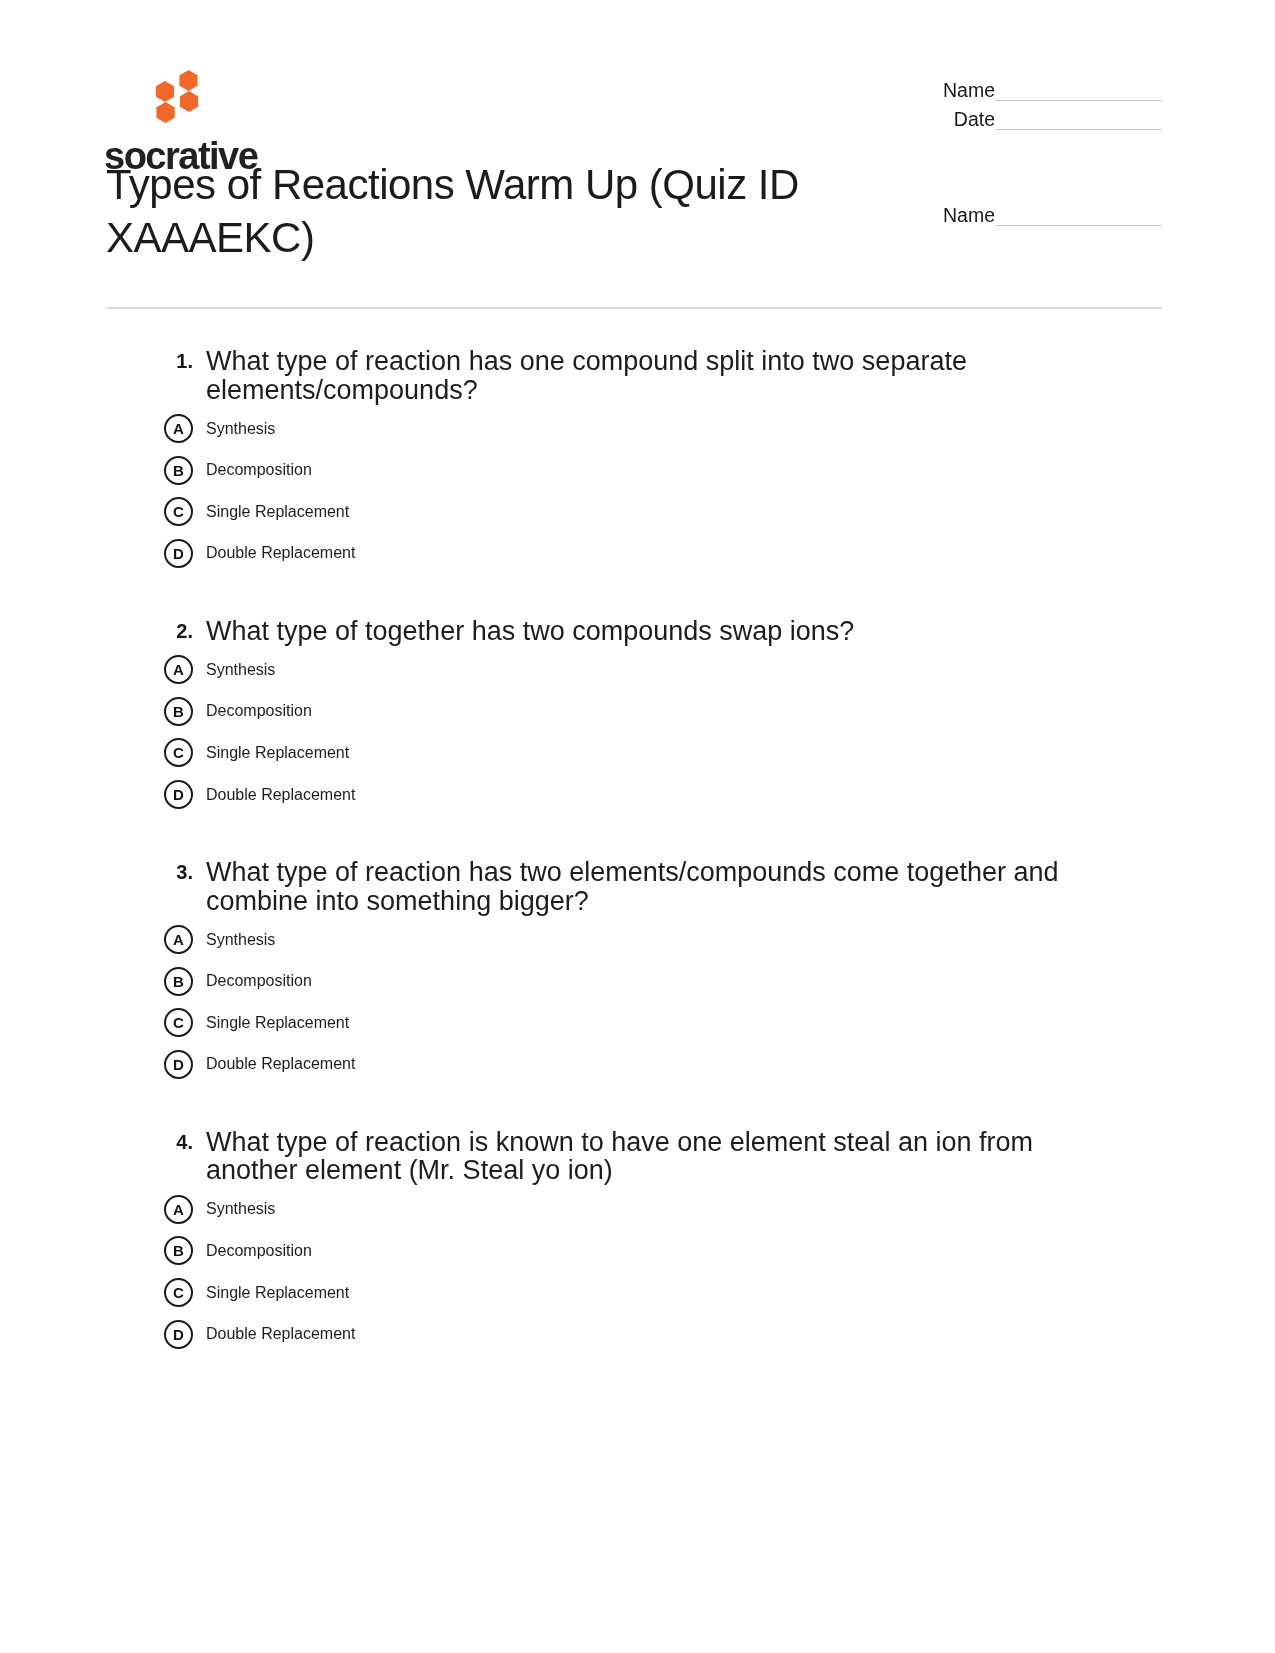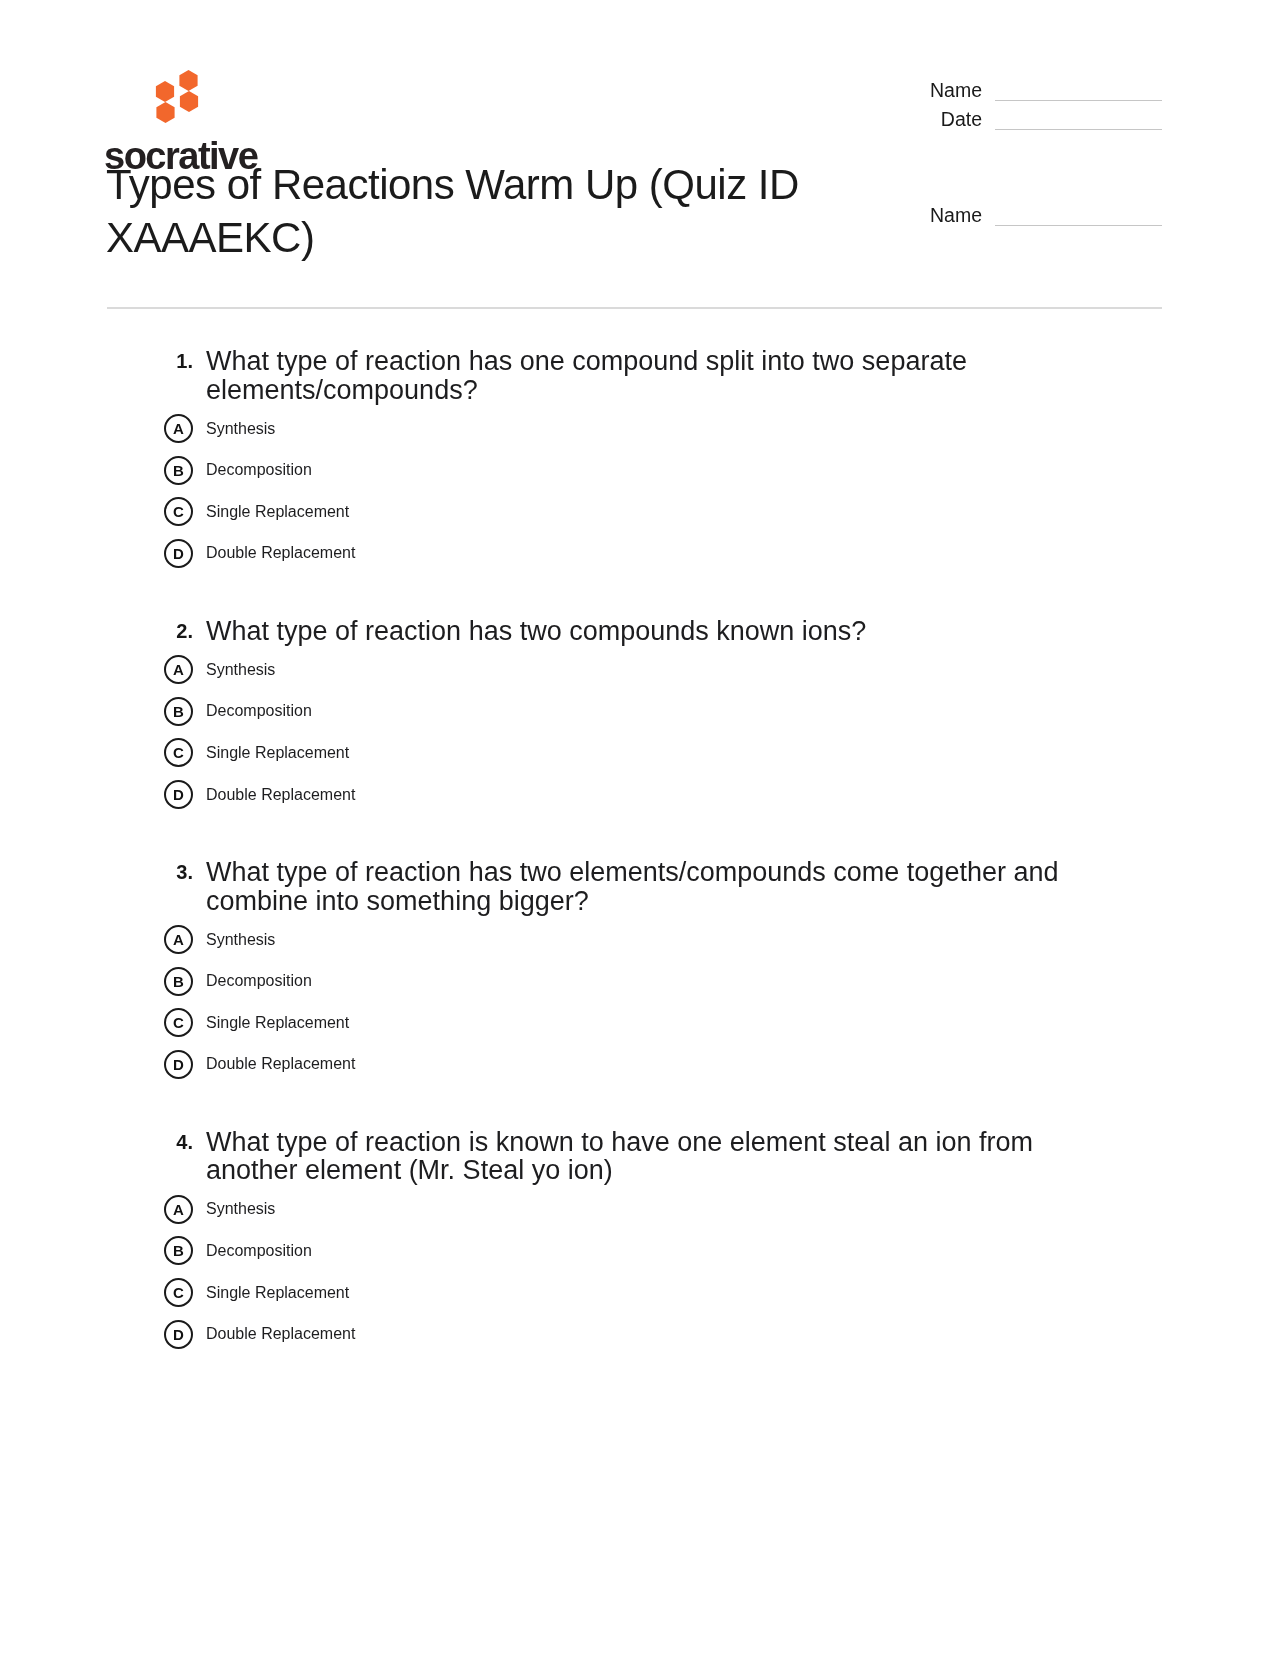--- a/index.html
+++ b/index.html
@@ -31,21 +31,20 @@
     color: #242021;
     line-height: 1;
     padding-bottom: 4px;
   }
 
   .fill-row {
     position: absolute;
     right: 113px;
     display: flex;
     align-items: flex-end;
-    gap: 13px;
   }
   .fill-row .fill-label {
     font-size: 19.5px;
     color: #1a1a1a;
     line-height: 21px;
     min-width: 58px;
     text-align: right;
   }
   .fill-row .fill-line {
     width: 167px;
@@ -178,21 +177,21 @@
       <div class="option">
         <div class="bubble">D</div>
         <div class="option-label">Double Replacement</div>
       </div>
     </div>
   </div>
 
   <div class="question">
     <div class="q-line">
       <div class="q-number">2.</div>
-      <div class="q-text">What type of reaction has two compounds known ions?</div>
+      <div class="q-text">What type of together has two compounds swap ions?</div>
     </div>
     <div class="options">
       <div class="option">
         <div class="bubble">A</div>
         <div class="option-label">Synthesis</div>
       </div>
       <div class="option">
         <div class="bubble">B</div>
         <div class="option-label">Decomposition</div>
       </div>

